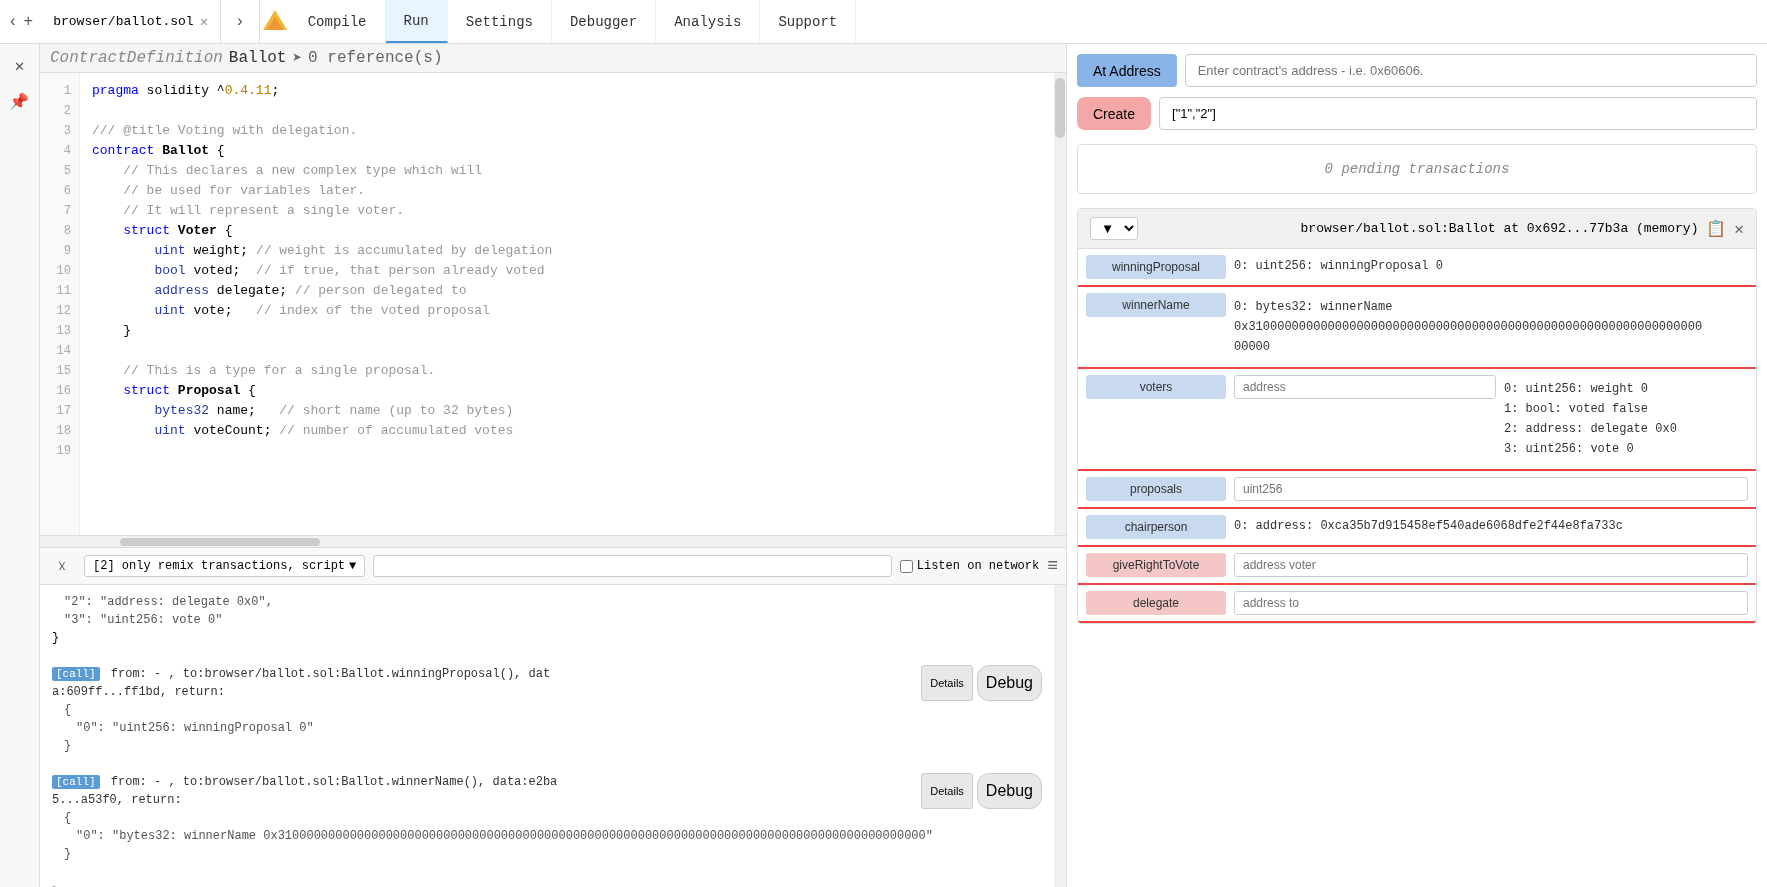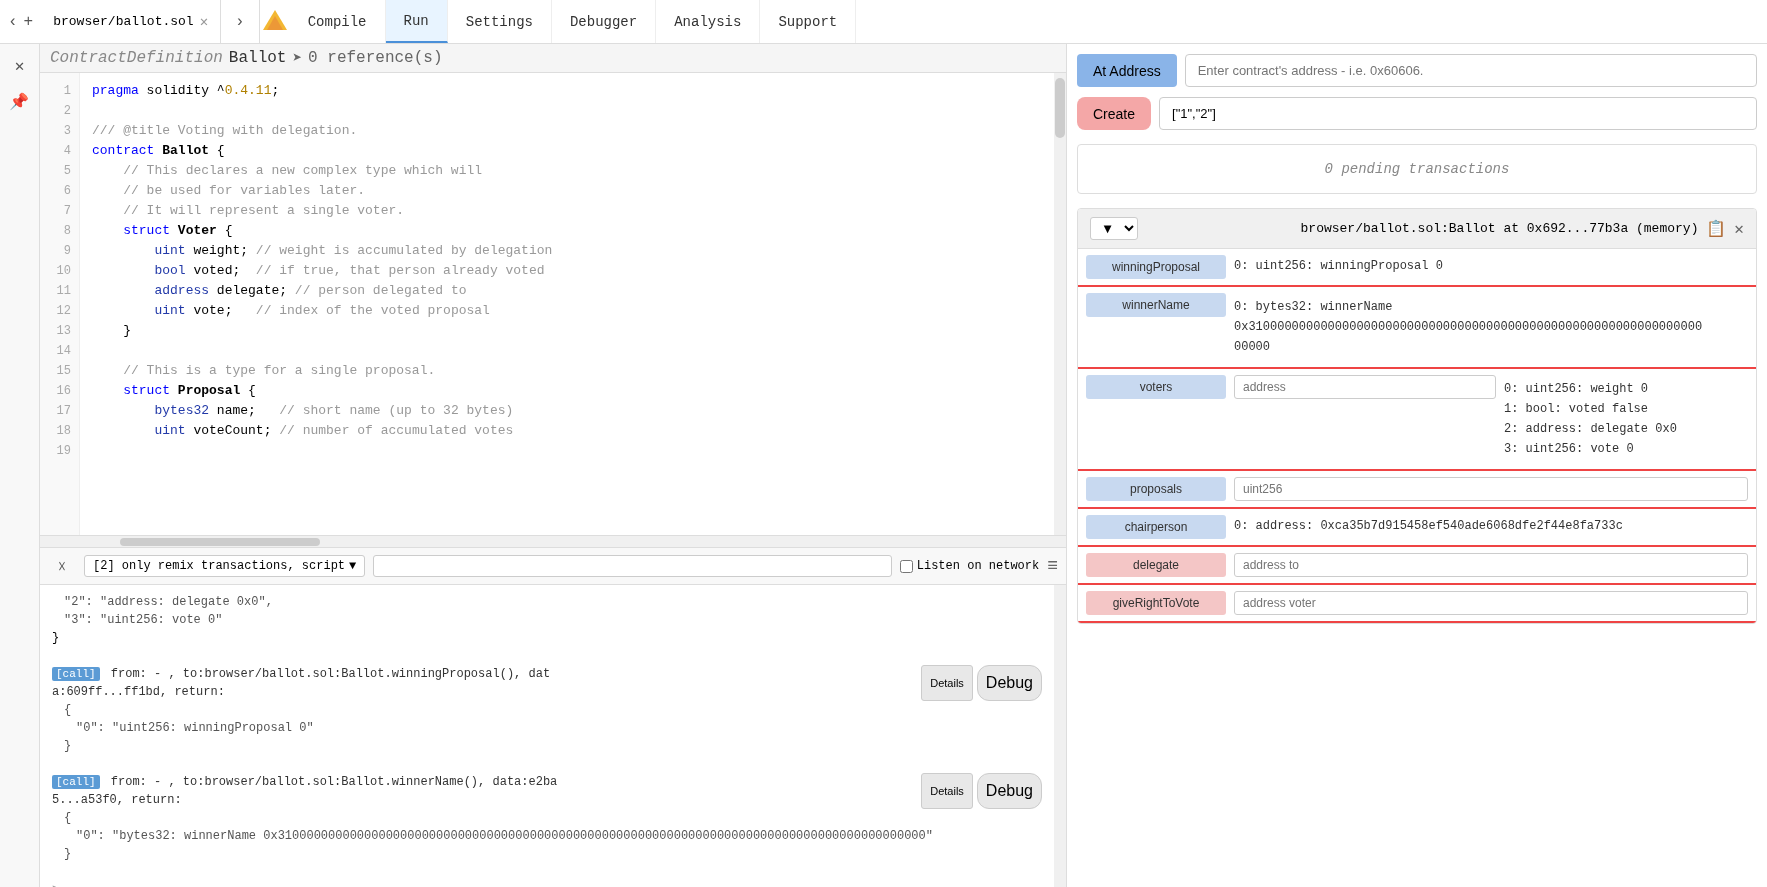--- a/index.html
+++ b/index.html
@@ -305,23 +305,23 @@
         <button class="method-btn method-btn-blue">proposals</button>
         <input class="method-input" type="text" placeholder="uint256" style="">
       </div>
 
       <div class="method-row">
         <button class="method-btn method-btn-blue">chairperson</button>
         <span class="method-value">0: address: 0xca35b7d915458ef540ade6068dfe2f44e8fa733c</span>
       </div>
 
       <div class="method-row">
+        <button class="method-btn method-btn-pink">giveRightToVote</button>
+        <input class="method-input" type="text" placeholder="address voter" style="">
+      </div>
+
+      <div class="method-row">
         <button class="method-btn method-btn-pink">delegate</button>
         <input class="method-input" type="text" placeholder="address to" style="">
       </div>
-
-      <div class="method-row">
-        <button class="method-btn method-btn-pink">giveRightToVote</button>
-        <input class="method-input" type="text" placeholder="address voter" style="">
-      </div>
     </div>
   </div>
 </div>
 
 </body></html>

